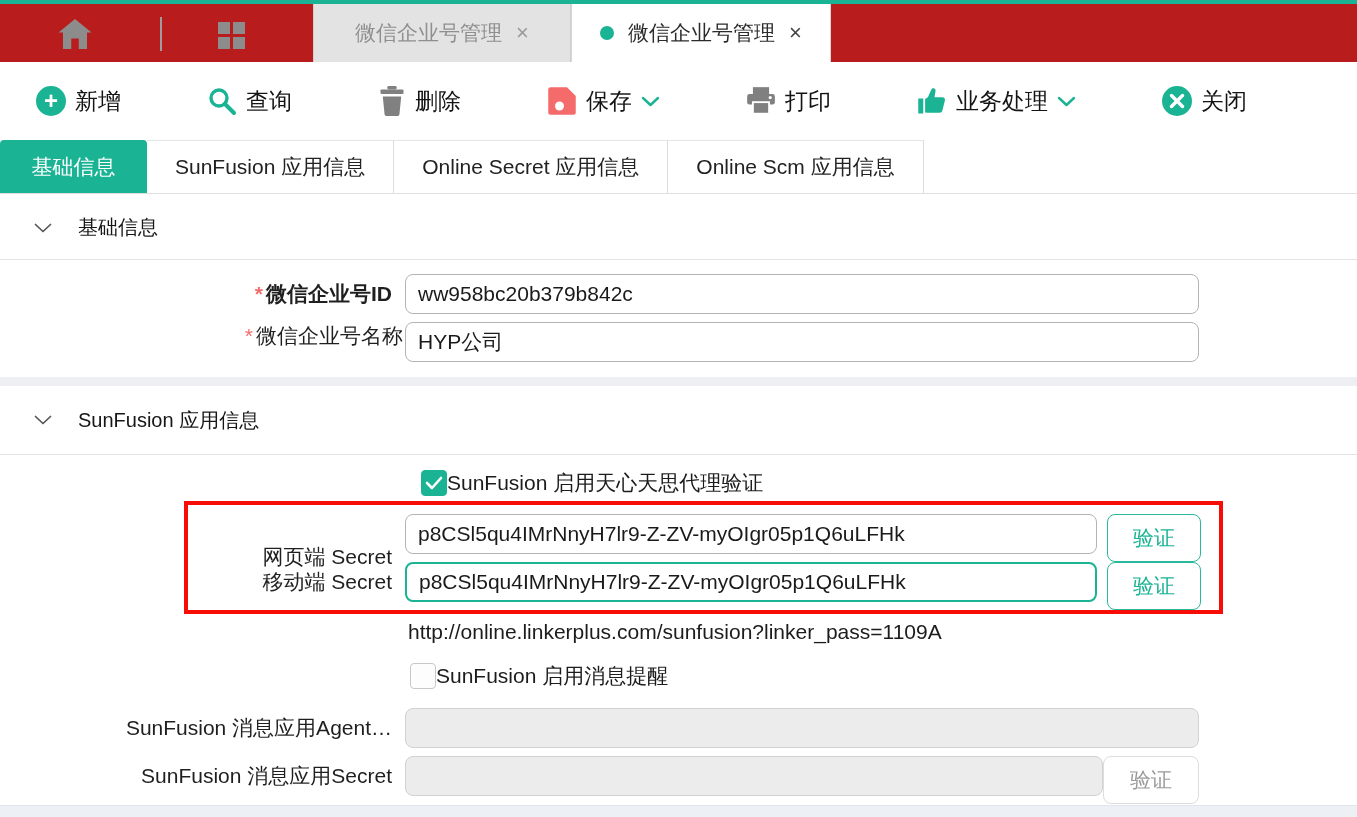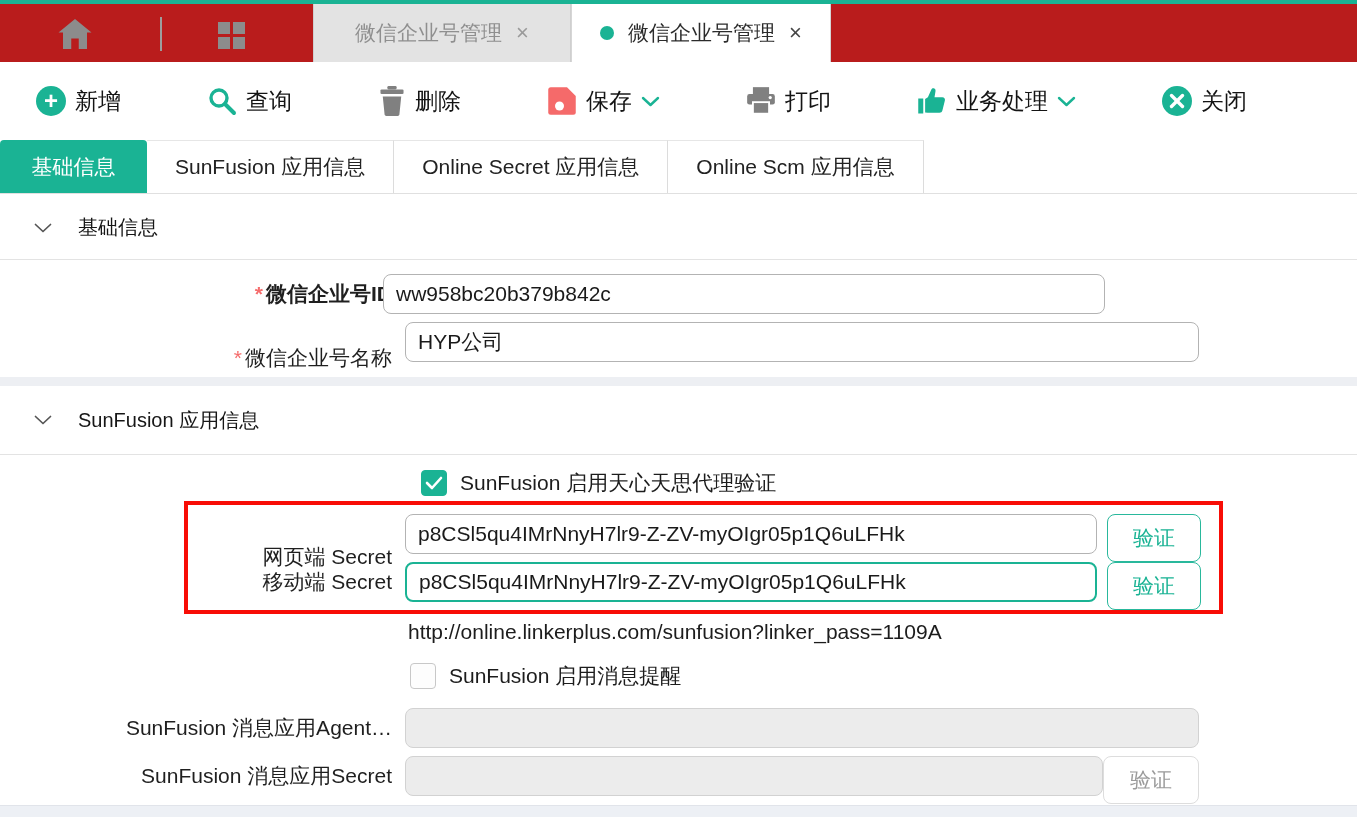--- a/index.html
+++ b/index.html
@@ -44,21 +44,21 @@
   .req{color:#f56c6c;margin-right:3px;}
   .finput{position:absolute;height:40px;box-sizing:border-box;border:1px solid #b3b3b3;border-radius:8px;
         padding:0 12px;font-size:21px;color:#1a1a1a;background:#fff;outline:none;
         font-family:"Liberation Sans","DejaVu Sans",sans-serif;}
   .finput.focused{border:2px solid #1ab394;}
   .finput:disabled{background:#ececec;border-color:#d2d2d2;}
   .vbtn{position:absolute;width:94px;height:48px;box-sizing:border-box;border:1px solid #29b89c;
         border-radius:8px;background:#fff;color:#1ab394;font-size:21px;cursor:pointer;
         font-family:"Liberation Sans","DejaVu Sans",sans-serif;}
   .vbtn.disabled{border-color:#dddddd;color:#9b9b9b;cursor:default;}
-  .checkrow{position:absolute;display:flex;align-items:center;gap:13px;font-size:21px;color:#1c1c1c;}
+  .checkrow{position:absolute;display:flex;align-items:center;gap:0;font-size:21px;color:#1c1c1c;}
   .cbox{width:26px;height:26px;border-radius:4px;box-sizing:border-box;border:1px solid #c8c8c8;
         background:#fdfdfd;display:flex;align-items:center;justify-content:center;cursor:pointer;flex:0 0 auto;}
   .cbox.checked{background:#1ab394;border-color:#1ab394;}
   .plain-value{position:absolute;font-size:21px;color:#1c1c1c;white-space:nowrap;}
   .redrect{position:absolute;left:184px;top:501px;width:1039px;height:113px;border:4px solid #f80d06;
         box-sizing:border-box;pointer-events:none;z-index:5;}
   .footer{position:absolute;left:0;top:805px;width:1357px;height:12px;background:#edf0f5;border-top:1px solid #e1e4ea;}
   svg{display:block;}
 </style>
 </head>
@@ -179,23 +179,23 @@
   <div class="sechead" style="top:196px;height:64px;">
     <span>
       <svg width="18" height="10" viewBox="0 0 18 10">
         <polyline points="1.5,1.5 9,8.5 16.5,1.5" fill="none" stroke="#555" stroke-width="1.7" stroke-linecap="round" stroke-linejoin="round"></polyline>
       </svg>
     </span>
     <span>基础信息</span>
   </div>
 
   <div class="flabel" style="top:274px;font-weight:bold;"><span class="req">*</span><span>微信企业号ID</span></div>
-  <input class="finput" style="left: 383px; top: 274px; width: 722px;" value="ww958bc20b379b842c">
-
-  <div class="flabel" style="top:338px;"><span class="req">*</span><span>微信企业号名称</span></div>
+  <input class="finput" style="left: 405px; top: 274px; width: 794px;" value="ww958bc20b379b842c">
+
+  <div class="flabel" style="top:316px;margin-left:11px;"><span class="req">*</span><span>微信企业号名称</span></div>
   <input class="finput" style="left: 405px; top: 322px; width: 794px;" value="HYP公司">
 
   <div class="band"></div>
 
   <div class="sechead" style="top:386px;height:69px;">
     <span>
       <svg width="18" height="10" viewBox="0 0 18 10">
         <polyline points="1.5,1.5 9,8.5 16.5,1.5" fill="none" stroke="#555" stroke-width="1.7" stroke-linecap="round" stroke-linejoin="round"></polyline>
       </svg>
     </span>

